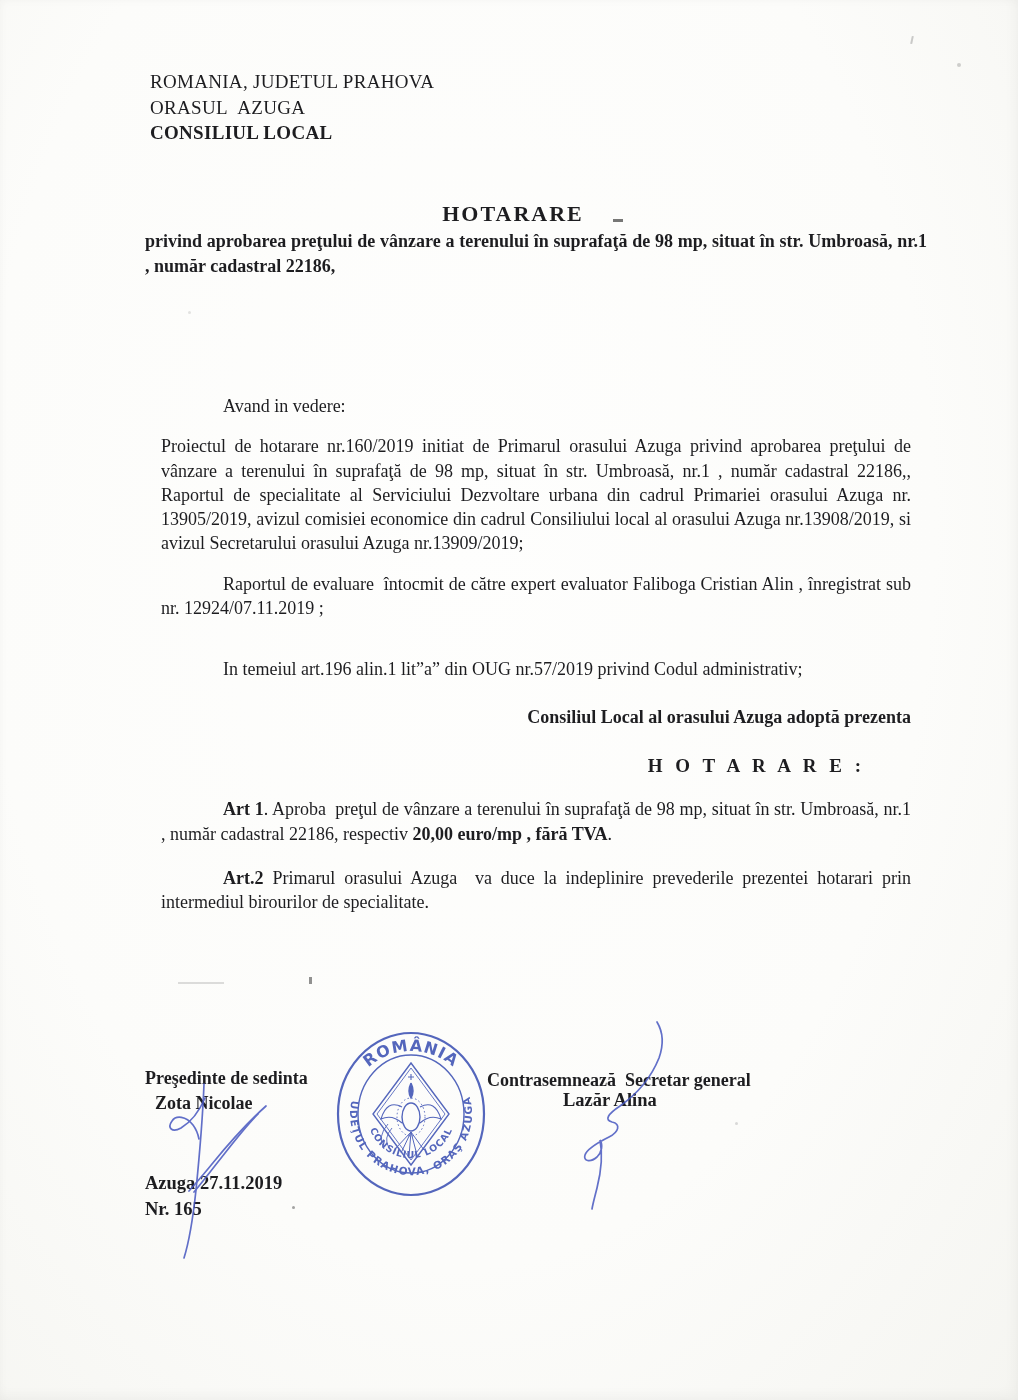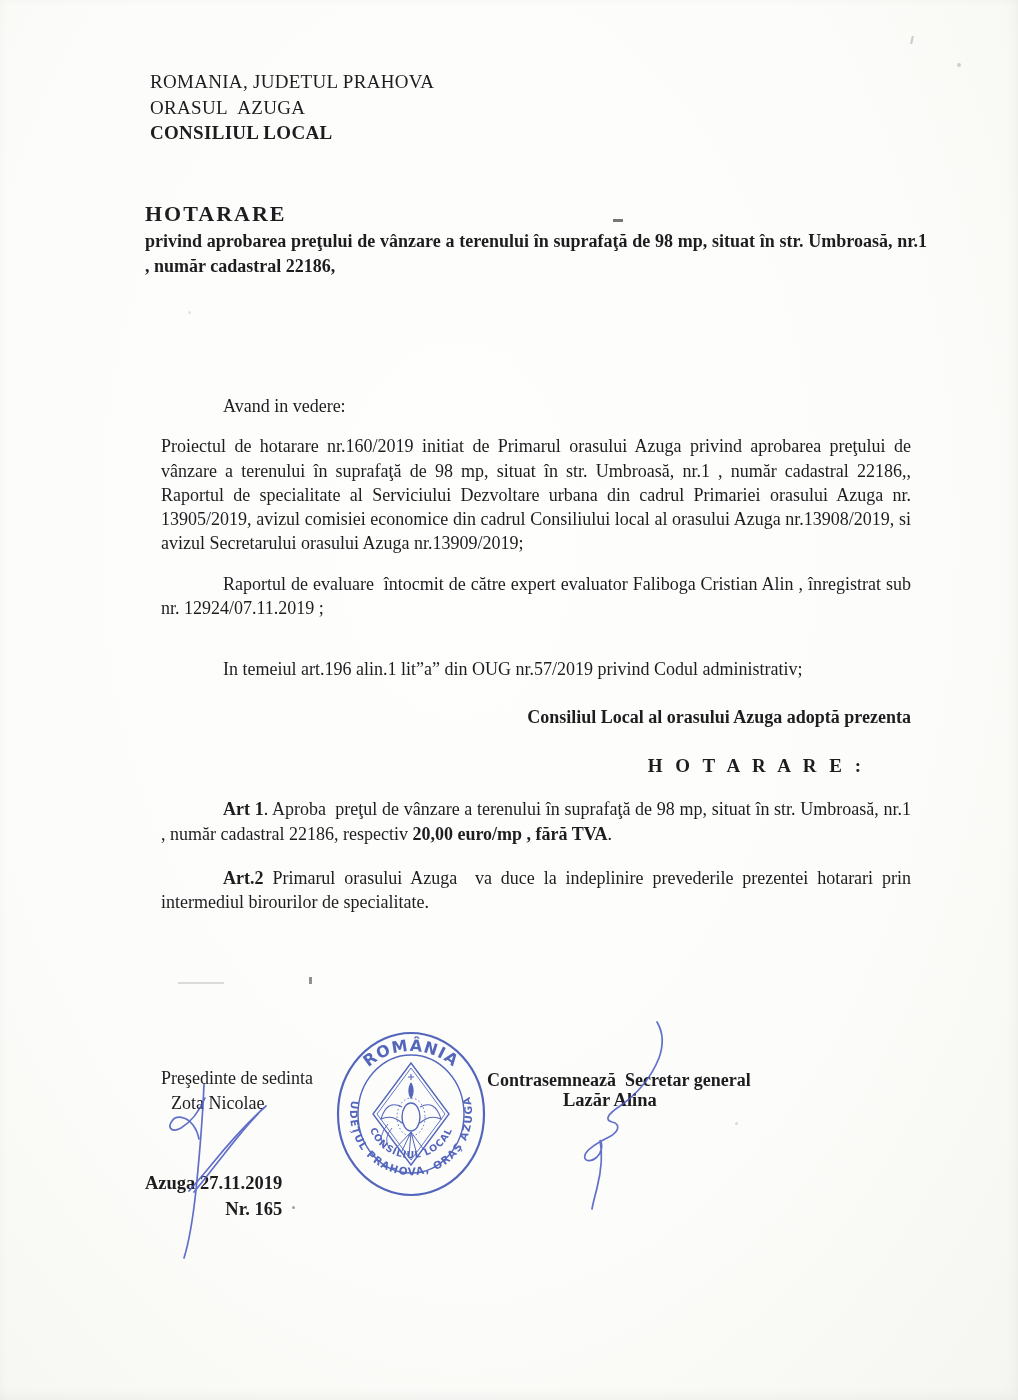--- a/index.html
+++ b/index.html
@@ -11,36 +11,36 @@
     box-shadow:inset -4px -5px 12px rgba(0,0,0,0.035), inset 2px 2px 8px rgba(0,0,0,0.02);
     font-family:"Liberation Serif","DejaVu Serif",serif;
     color:#1d1d20;
     overflow:hidden;
   }
   .b{font-weight:bold;}
   
   .letterhead{position:absolute;left:150px;top:69px;font-size:19px;line-height:25.5px;letter-spacing:0.3px;}
   
   .title-block{position:absolute;left:145px;top:201px;width:782px;}
-  .doc-title{margin:0;padding-right:46px;text-align:left;font-size:22px;font-weight:bold;letter-spacing:2px;}
+  .doc-title{margin:0;padding-right:46px;text-align:center;font-size:22px;font-weight:bold;letter-spacing:2px;}
   .doc-subtitle{margin:2px 0 0 0;font-size:18px;line-height:25px;text-align:justify;font-weight:bold;}
   
   .body-text{position:absolute;left:145px;top:378px;width:782px;font-size:18px;line-height:24.3px;}
   .body-text p{margin:16px;}
   .just{text-align:justify;}
   .ind{text-indent:62px;}
   .temei{margin-top:37px !important;}
   .adopt{margin-top:23px !important;text-indent:41px;font-weight:bold;text-align:right;}
   .decree{margin-top:25px !important;text-align:right;padding-right:46px;font-weight:bold;font-size:19px;letter-spacing:4px;}
   .art1{margin-top:19px !important;}
   .art2{margin-top:20px !important;}
   
-  .sig-left{position:absolute;left:145px;top:1066px;font-size:18px;font-weight:normal;line-height:25px;margin-left:16px;}
+  .sig-left{position:absolute;left:145px;top:1066px;font-size:18px;font-weight:bold;line-height:25px;}
   .sig-left .name{padding-left:10px;}
-  .sig-date{position:absolute;left:145px;top:1170px;font-size:18.5px;font-weight:bold;line-height:26px;text-align:right;}
+  .sig-date{position:absolute;left:145px;top:1170px;font-size:18.5px;font-weight:bold;line-height:26px;}
   .sig-right-role{position:absolute;left:487px;top:1070px;font-size:18px;font-weight:bold;}
   .sig-right-name{position:absolute;left:563px;top:1090px;font-size:18.5px;font-weight:bold;}
   
   .stamp-svg{position:absolute;left:335px;top:1031px;width:152px;height:168px;opacity:0.88;}
   .pen-svg{position:absolute;left:0;top:0;width:1018px;height:1400px;pointer-events:none;}
   
   .artifact{position:absolute;background:#4a4a4a;}
   .a-dash{left:613px;top:219px;width:10px;height:2.5px;opacity:.75;}
   .a-tick{left:309px;top:977px;width:2.5px;height:7px;opacity:.6;}
   .a-apostrophe{left:911px;top:36px;width:2px;height:8px;opacity:.28;transform:rotate(12deg);}

